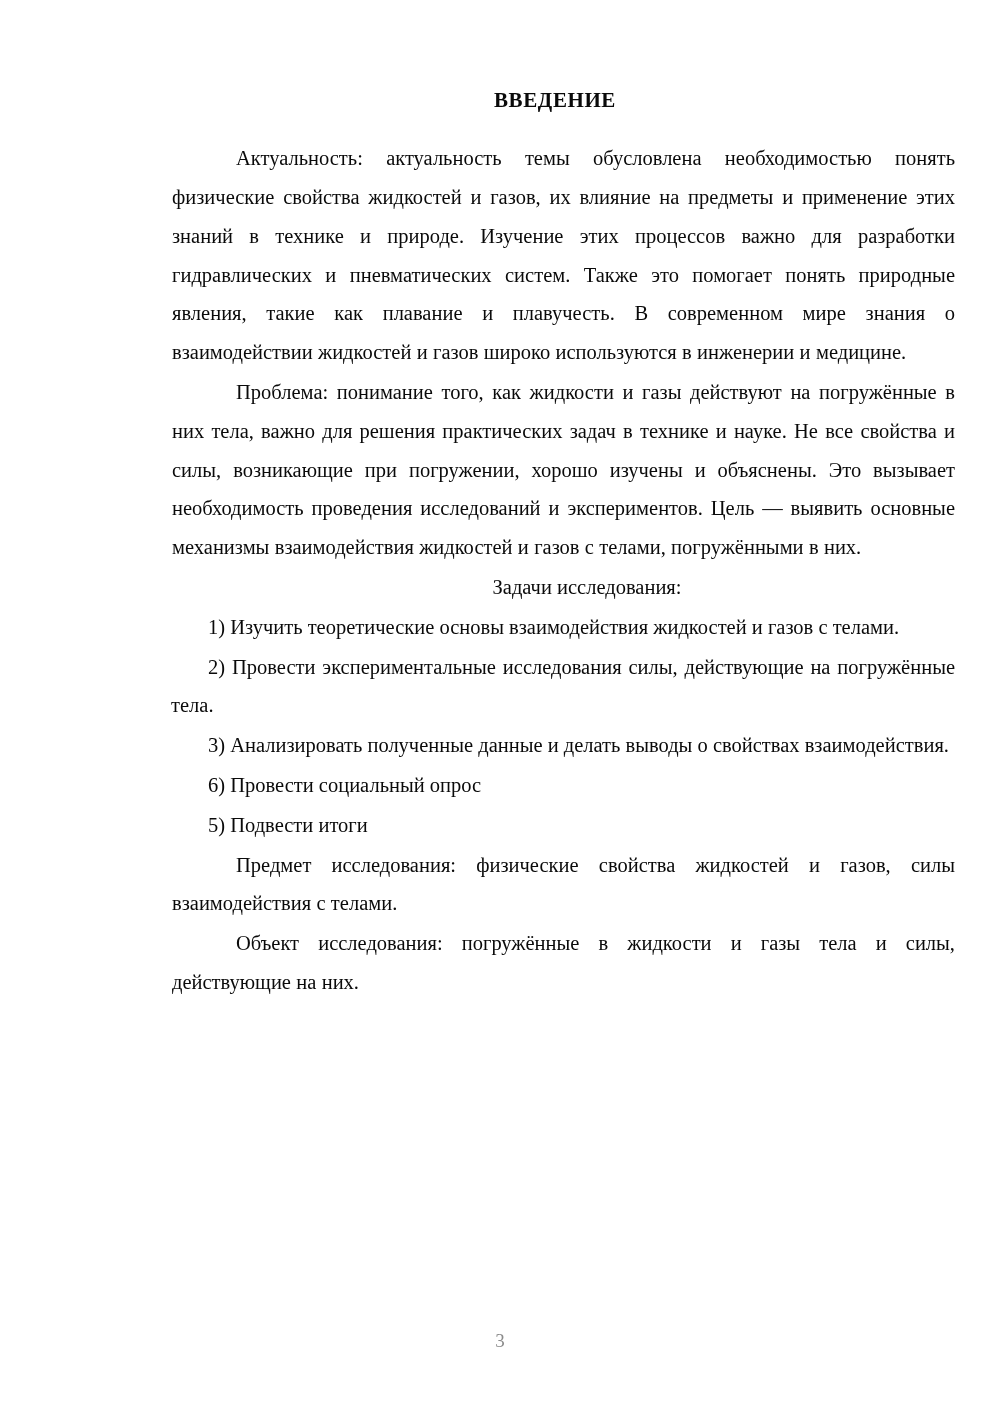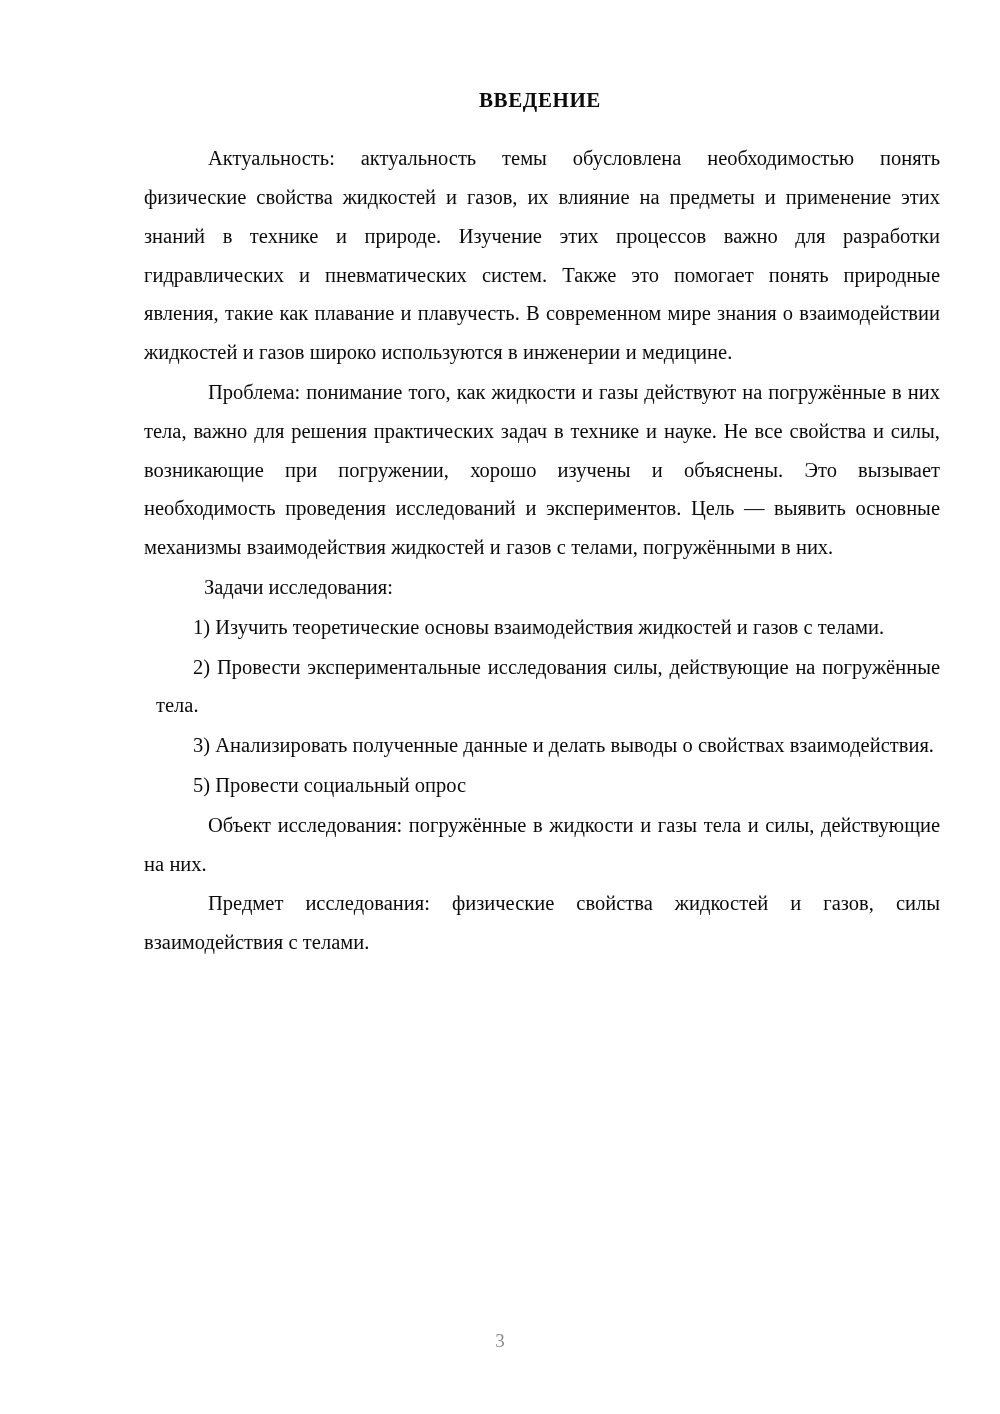--- a/index.html
+++ b/index.html
@@ -11,55 +11,55 @@
     position: relative;
     width: 1000px;
     height: 1414px;
     background: #ffffff;
     overflow: hidden;
     font-family: "Liberation Serif", "DejaVu Serif", serif;
     color: #0a0a0a;
   }
   .content {
     position: absolute;
-    left: 140px;
+    left: 155px;
     top: 88px;
     width: 800px;
   }
   .doc-title {
     font-size: 21px;
     font-weight: bold;
     text-align: center;
     letter-spacing: 0.6px;
     margin: 0 0 26px 0;
     line-height: 1.2;
   }
   .para {
     font-size: 20.5px;
     line-height: 38.8px;
     text-align: justify;
     text-justify: inter-word;
     text-indent: 64px;
-    margin: 0 0 1px 4px;
+    margin: 0 0 1px 17px;
     hyphens: none;
     word-spacing: 0.2px;
   }
   
   .list-item {
     font-size: 20.5px;
     line-height: 38.8px;
     text-align: justify;
     text-justify: inter-word;
     text-indent: 37px;
     margin: 0 0 1px 16px;
   }
   .list-heading {
     font-size: 20.5px;
     line-height: 38.8px;
-    text-align: left;
+    text-align: center;
     text-indent: 64px;
     margin: 0 0 1px 0;
   }
   .short {
     text-align: left;
   }
   .page-number {
     position: absolute;
     left: 0;
     right: 0;
@@ -85,24 +85,25 @@
 
 
     <p class="list-heading">Задачи исследования:</p>
 
     <p class="list-item">1) Изучить теоретические основы взаимодействия жидкостей и газов с телами.</p>
 
     <p class="list-item">2) Провести экспериментальные исследования силы, действующие на погружённые тела.</p>
 
     <p class="list-item">3) Анализировать полученные данные и делать выводы о свойствах взаимодействия.</p>
 
-    <p class="list-item short">5) Провести социальный опрос</p>
+    <p class="list-item short">6) Провести социальный опрос</p>
 
+    <p class="list-item short">5) Подвести итоги</p>
+
+    <p class="para">Предмет исследования: физические свойства жидкостей и газов, силы взаимодействия с телами.</p>
 
     <p class="para">Объект исследования: погружённые в жидкости и газы тела и силы, действующие на них.</p>
-
-    <p class="para">Предмет исследования: физические свойства жидкостей и газов, силы взаимодействия с телами.</p>
 
   </div>
 
   <div class="page-number">3</div>
 
 </div>
 
 </body></html>

